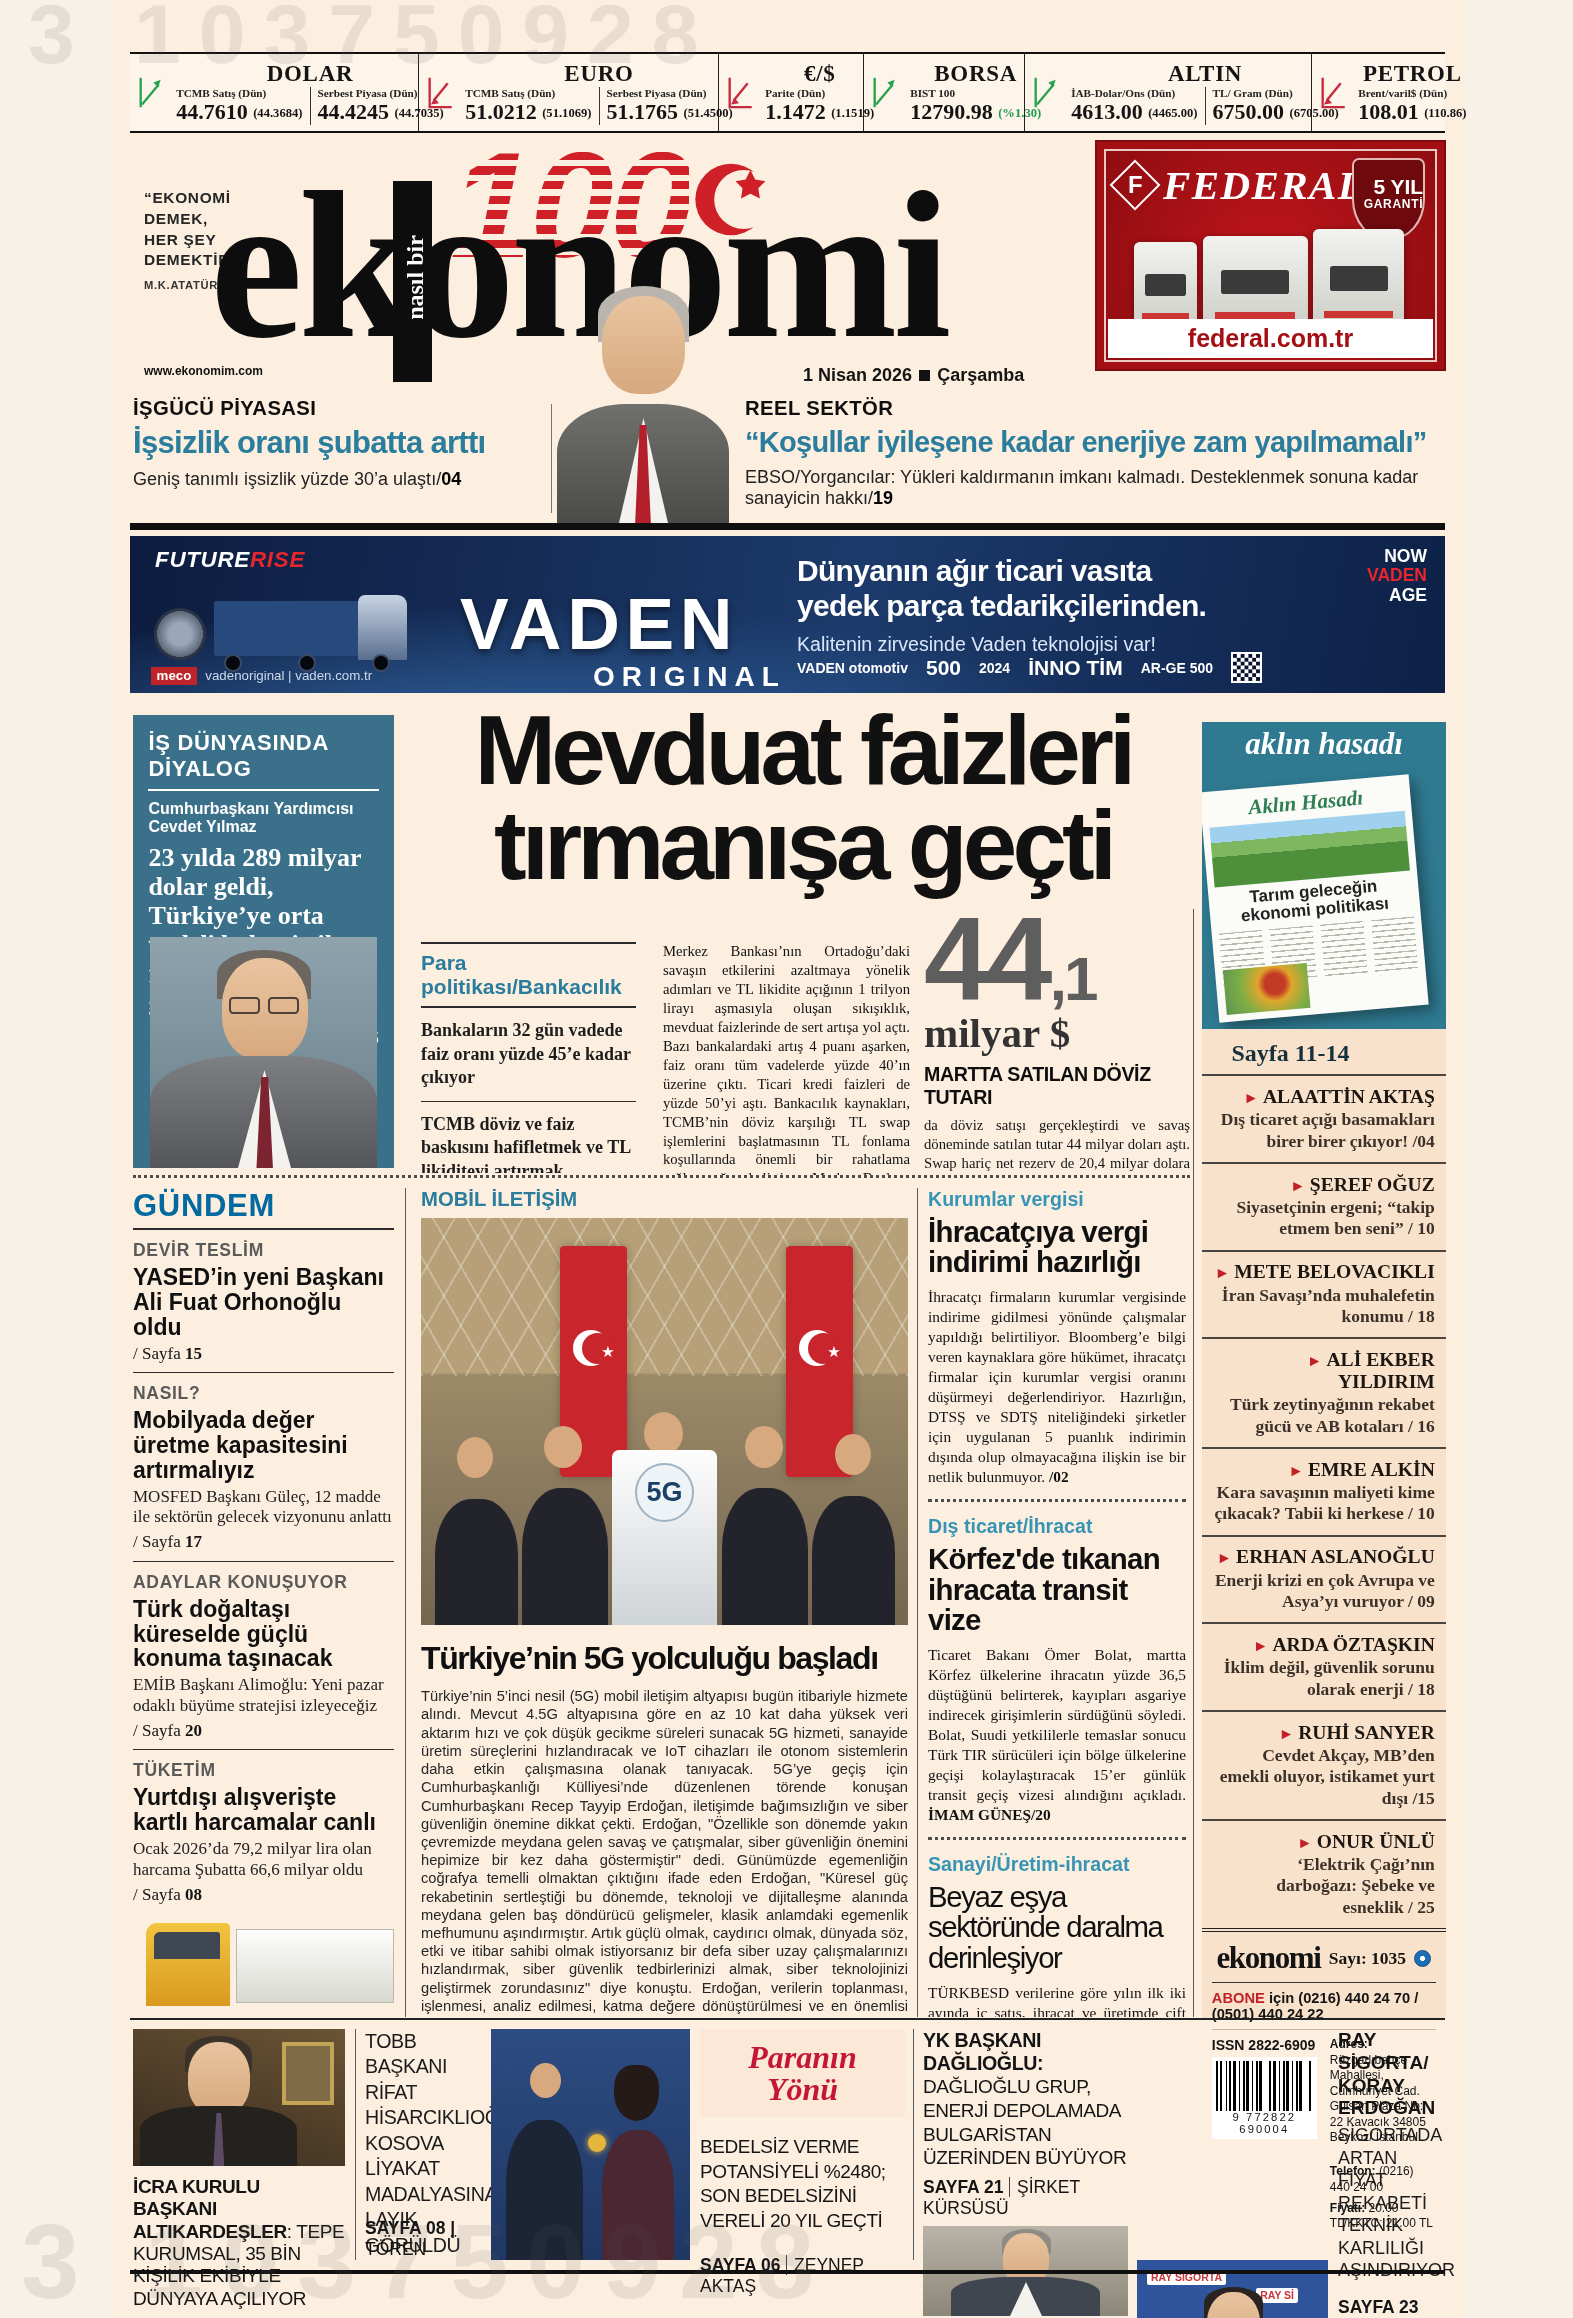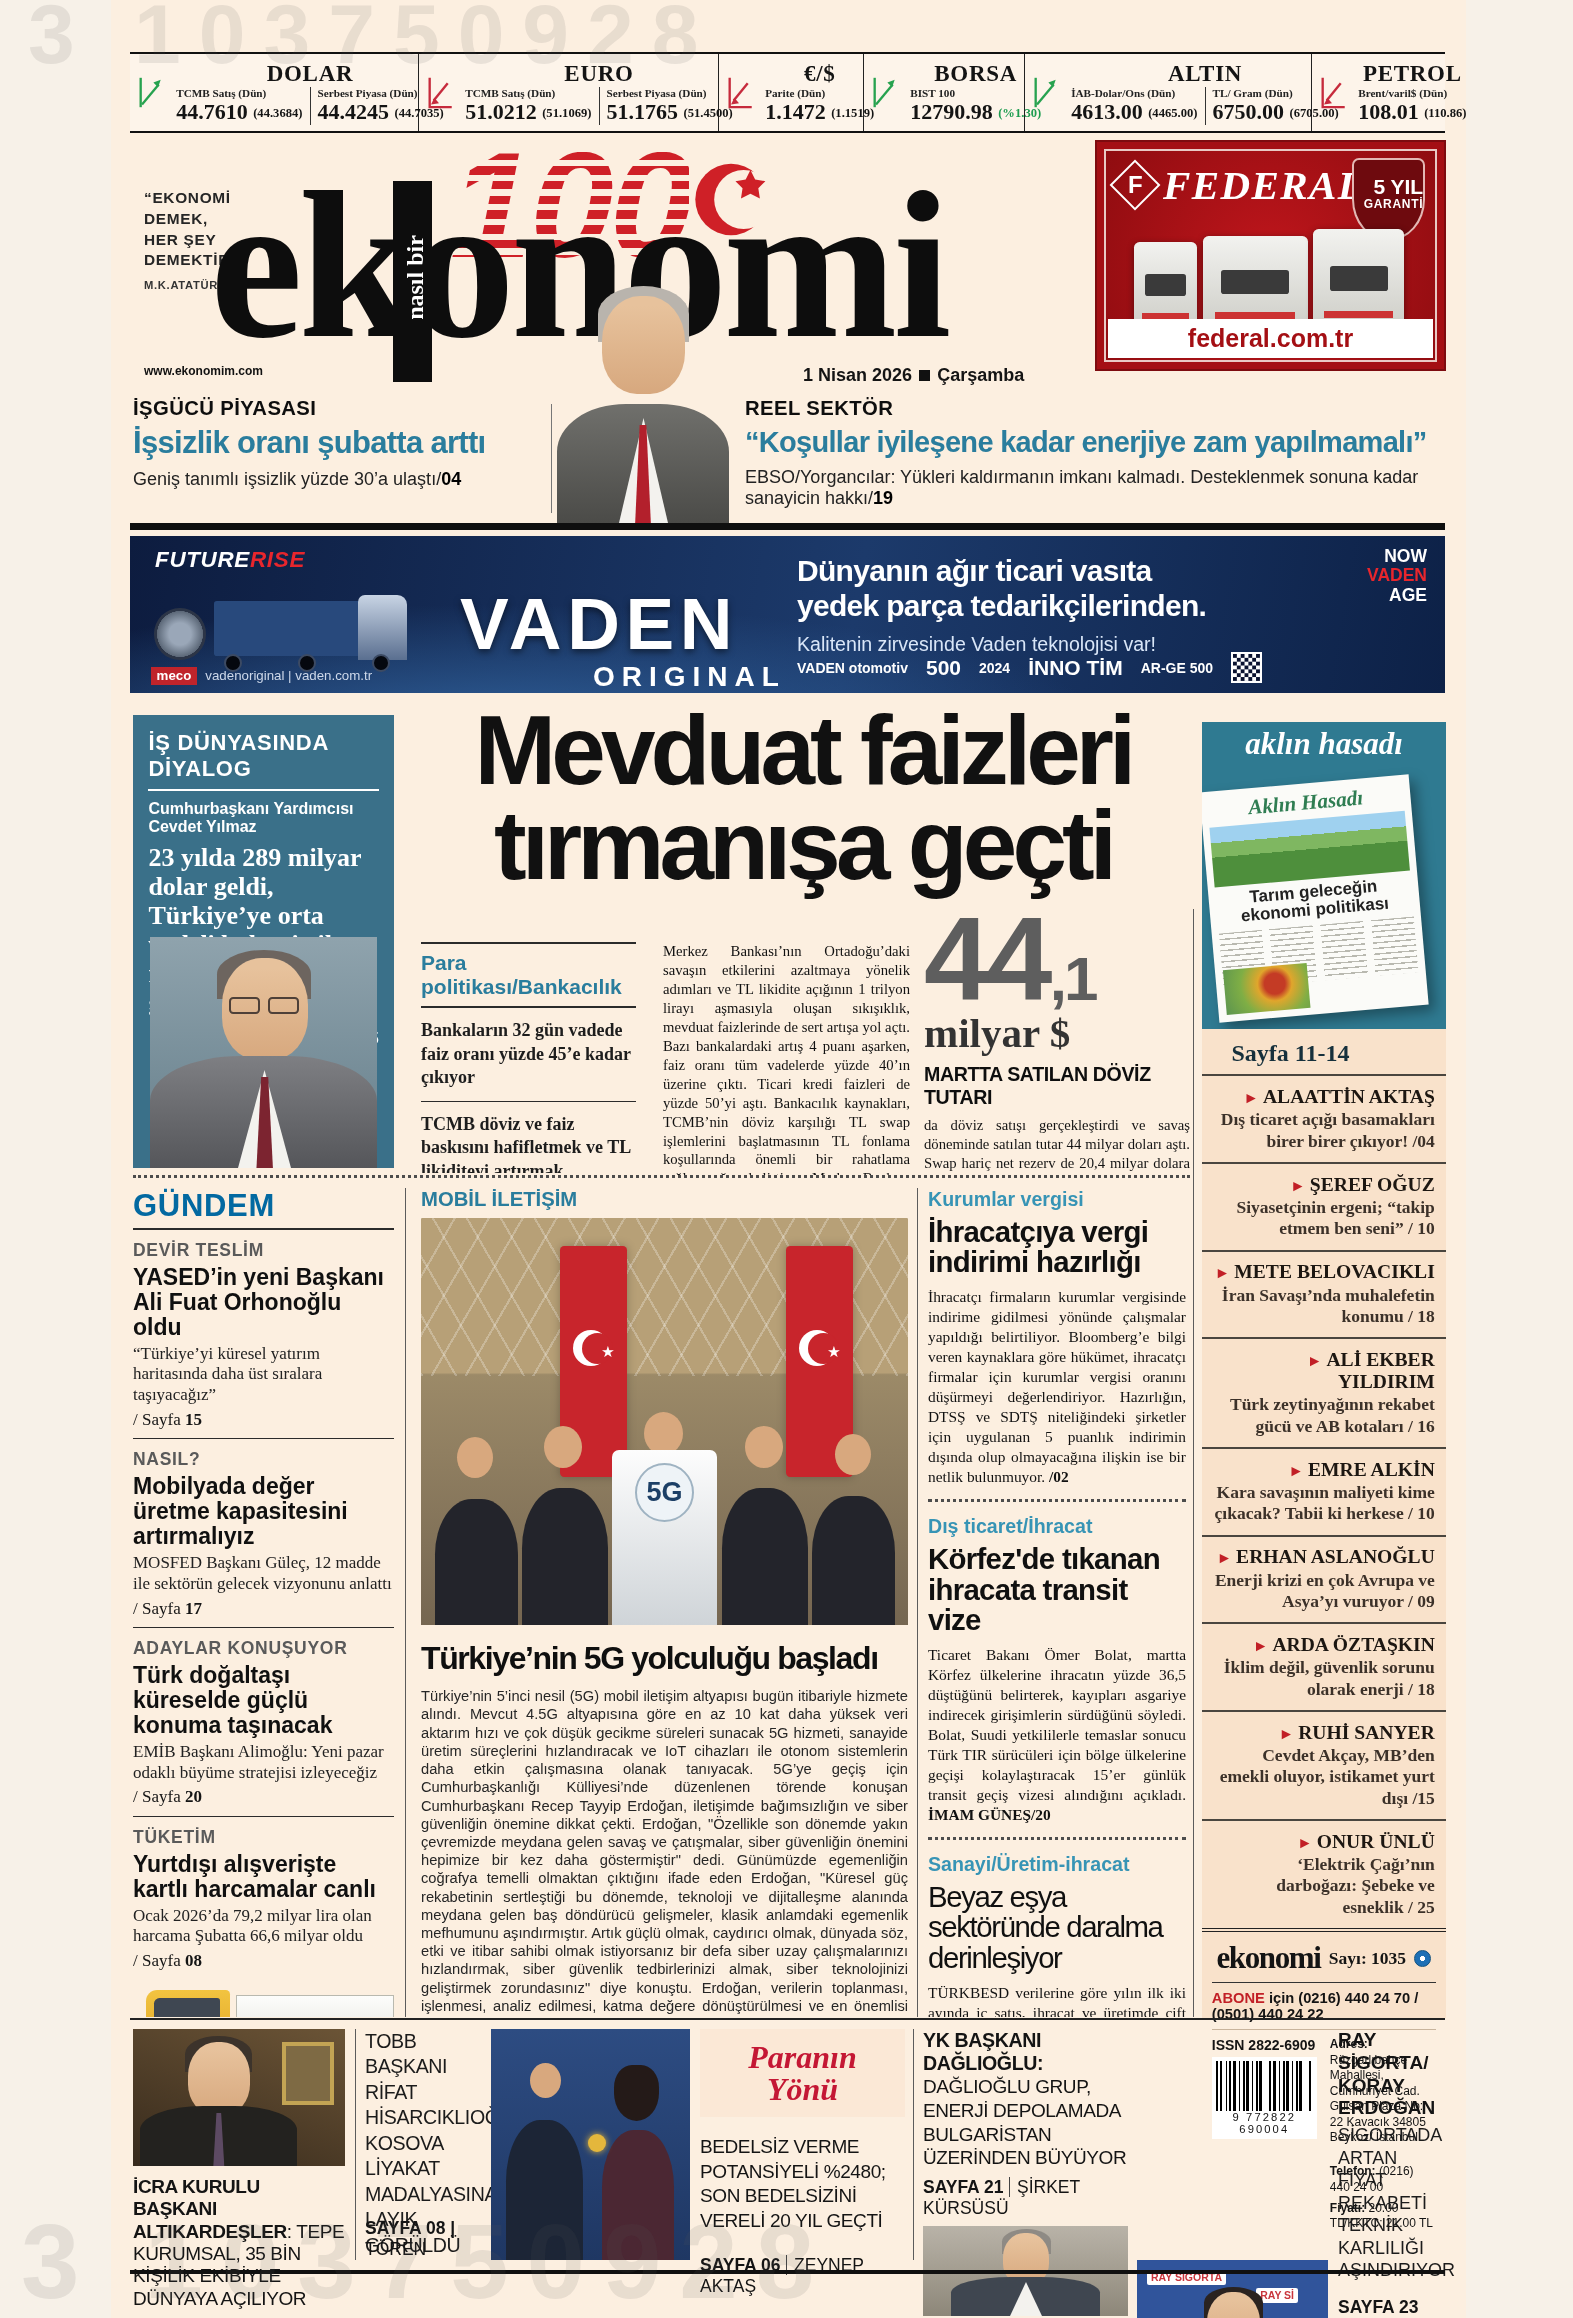--- a/index.html
+++ b/index.html
@@ -462,21 +462,20 @@
   <div class="numtxt">da döviz satışı gerçekleştirdi ve savaş döneminde satılan tutar 44 milyar doları aştı. Swap hariç net rezerv de 20,4 milyar dolara indi.</div>
 
 </div>
 <div class="abs dots dr1"></div>
 
 <div class="abs colA">
   <div class="ttl">GÜNDEM</div>
   <div class="gitem">
     <div class="k">DEVİR TESLİM</div>
     <h4>YASED’in yeni Başkanı Ali Fuat Orhonoğlu oldu</h4>
-    <div class="s">“Türkiye’yi küresel yatırım haritasında daha üst sıralara taşıyacağız”</div>
     <div class="p"><span>/ Sayfa </span><b>15</b></div>
   </div>
   <div class="gitem">
     <div class="k">NASIL?</div>
     <h4>Mobilyada değer üretme kapasitesini artırmalıyız</h4>
     <div class="s">MOSFED Başkanı Güleç, 12 madde ile sektörün gelecek vizyonunu anlattı</div>
     <div class="p"><span>/ Sayfa </span><b>17</b></div>
   </div>
   <div class="gitem">
     <div class="k">ADAYLAR KONUŞUYOR</div>

